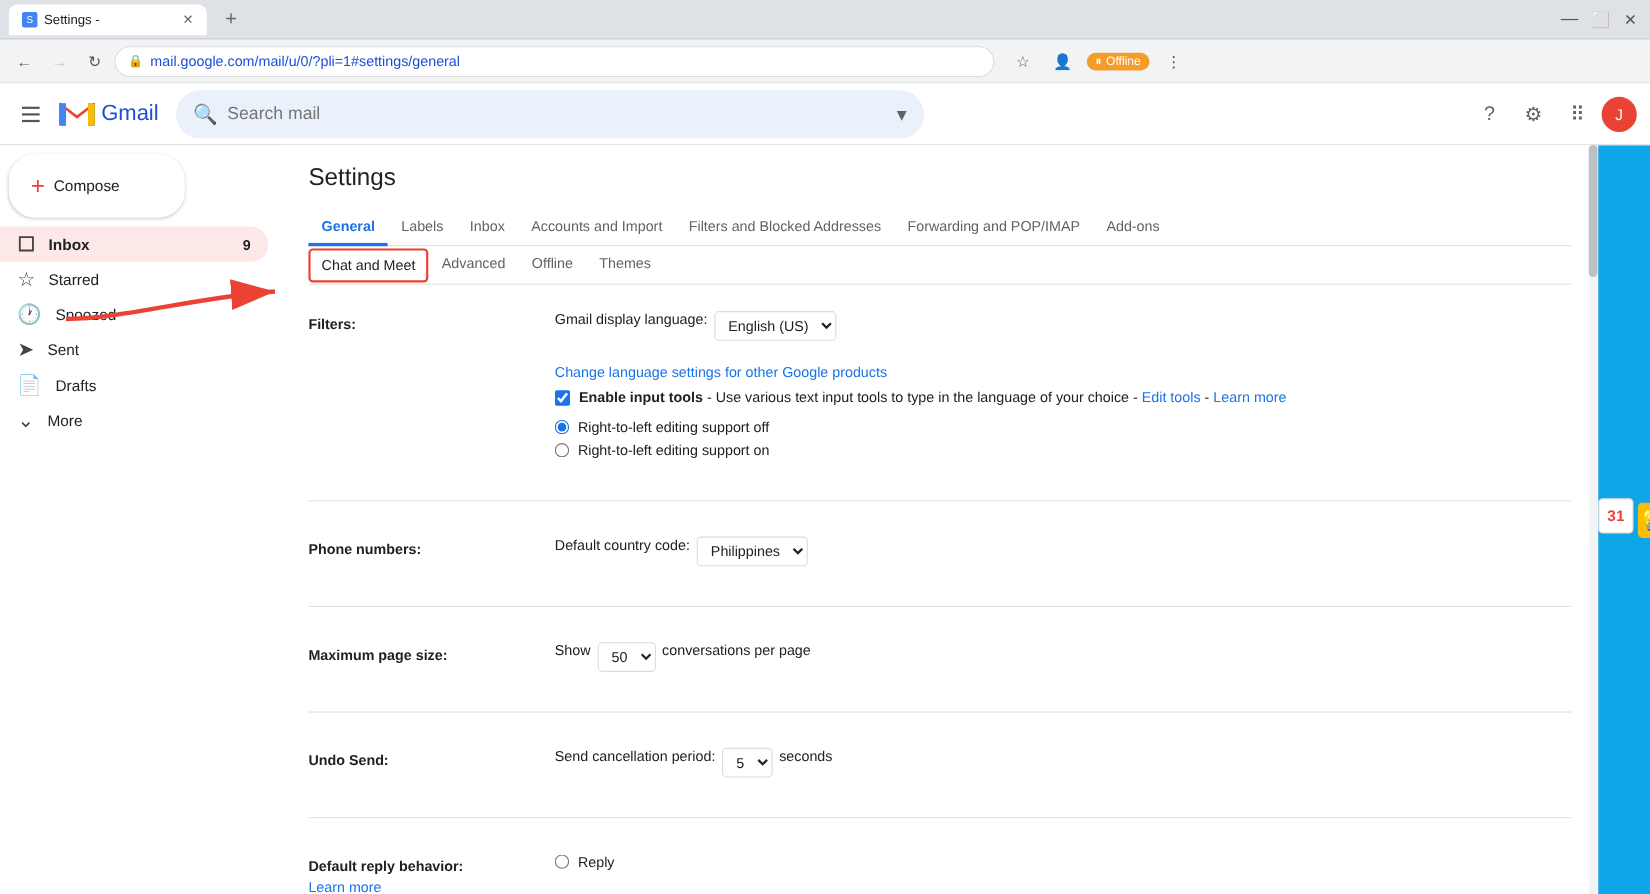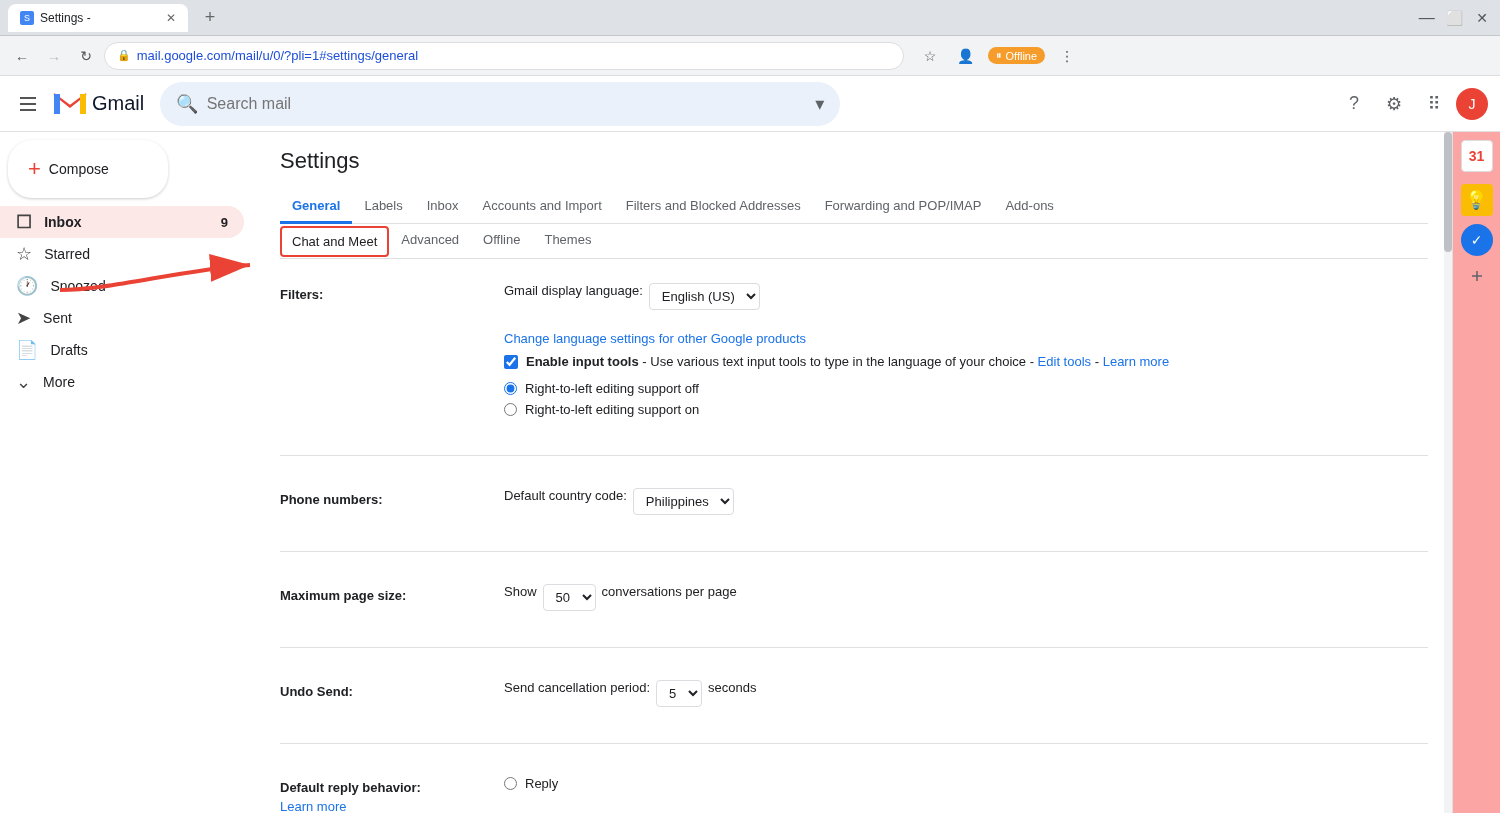--- a/index.html
+++ b/index.html
@@ -155,21 +155,21 @@
       background: #555;
     }
     .gmail-logo {
       display: flex;
       align-items: center;
       gap: 4px;
       margin-right: 8px;
     }
     .gmail-text {
       font-size: 20px;
-      color: #0f172a;
+      color: #1d4ed8;
       font-family: 'Arial', sans-serif;
     }
     .search-bar {
       flex: 1;
       max-width: 680px;
       background: #eaf1fb;
       border-radius: 24px;
       height: 44px;
       display: flex;
       align-items: center;
@@ -382,24 +382,23 @@
     }
     .divider {
       border: none;
       border-top: 1px solid #e0e0e0;
       margin: 0 0 32px 0;
     }
 
     
     .right-panel {
       width: 48px;
-      background: #fca5a5;
+      background: #0ea5e9;
       border-left: 1px solid #e0e0e0;
       display: flex;
-      flex-direction: column;
       align-items: center;
       padding: 8px 0;
       gap: 4px;
     }
     .rp-badge {
       width: 32px;
       height: 32px;
       background: #fbbc04;
       border-radius: 4px;
       display: flex;

